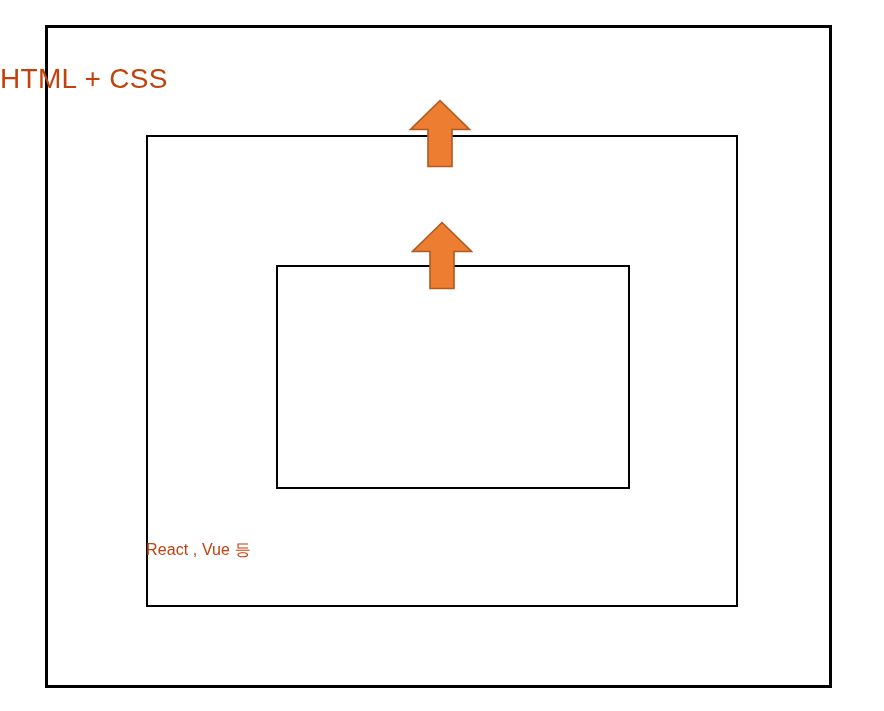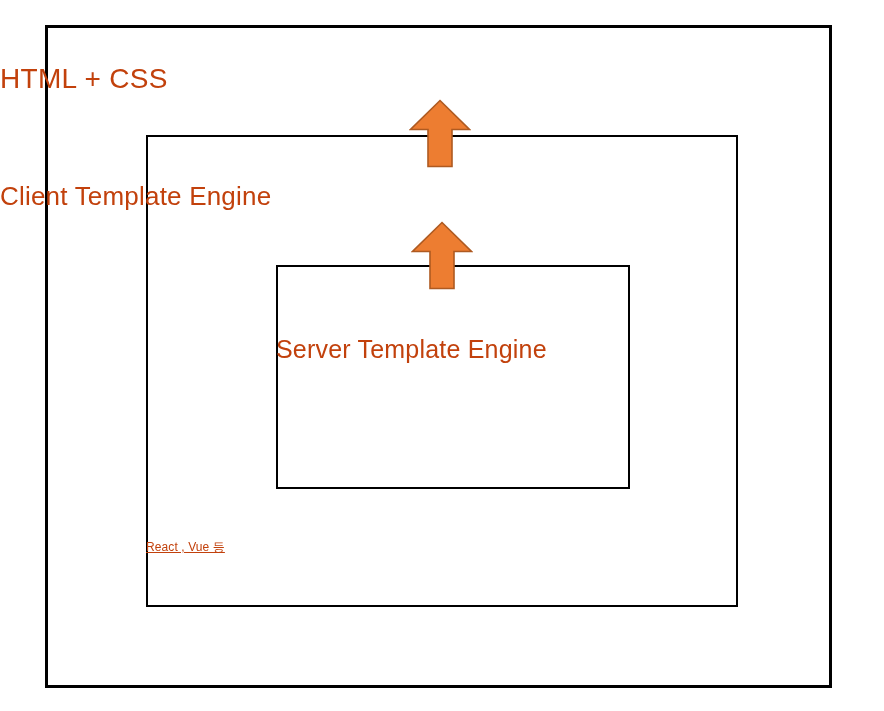--- a/index.html
+++ b/index.html
@@ -80,23 +80,22 @@
     left: 276px;
     top: 400px;
     width: 354px;
     font-size: 16px;
     letter-spacing: 0.1px;
   }
   #client-engine-sub-label {
     left: 146px;
     top: 541px;
     width: 690px;
-    font-size: 12px;
+    font-size: 16px;
     letter-spacing: 0.1px;
-    text-decoration: underline;
   }
 
   
   .arrow {
     position: absolute;
   }
   #arrow-to-html {
     left: 409px;
     top: 99px;
     width: 62px;
@@ -115,23 +114,21 @@
 <div id="canvas">
 
   <div class="box" id="outer-box"></div>
 
   <div class="box" id="middle-box"></div>
 
   <div class="box" id="inner-box"></div>
 
   <div class="label" id="html-css-label">HTML + CSS</div>
 
-  <div class="label" id="client-engine-label">Client Template Engine</div>
 
-  <div class="label" id="server-engine-label">Server Template Engine</div>
 
 
   <div class="label" id="client-engine-sub-label">React , Vue 등</div>
 
   <svg class="arrow" id="arrow-to-html" viewBox="0 0 62 69" width="62" height="69">
     <polygon points="31,1.5 60.5,30.5 43,30.5 43,67.5 19,67.5 19,30.5 1.5,30.5" fill="#ed7d31" stroke="#ae5a21" stroke-width="1.6" stroke-linejoin="miter"></polygon>
   </svg>
 
   <svg class="arrow" id="arrow-to-client" viewBox="0 0 62 69" width="62" height="69">
     <polygon points="31,1.5 60.5,30.5 43,30.5 43,67.5 19,67.5 19,30.5 1.5,30.5" fill="#ed7d31" stroke="#ae5a21" stroke-width="1.6" stroke-linejoin="miter"></polygon>

